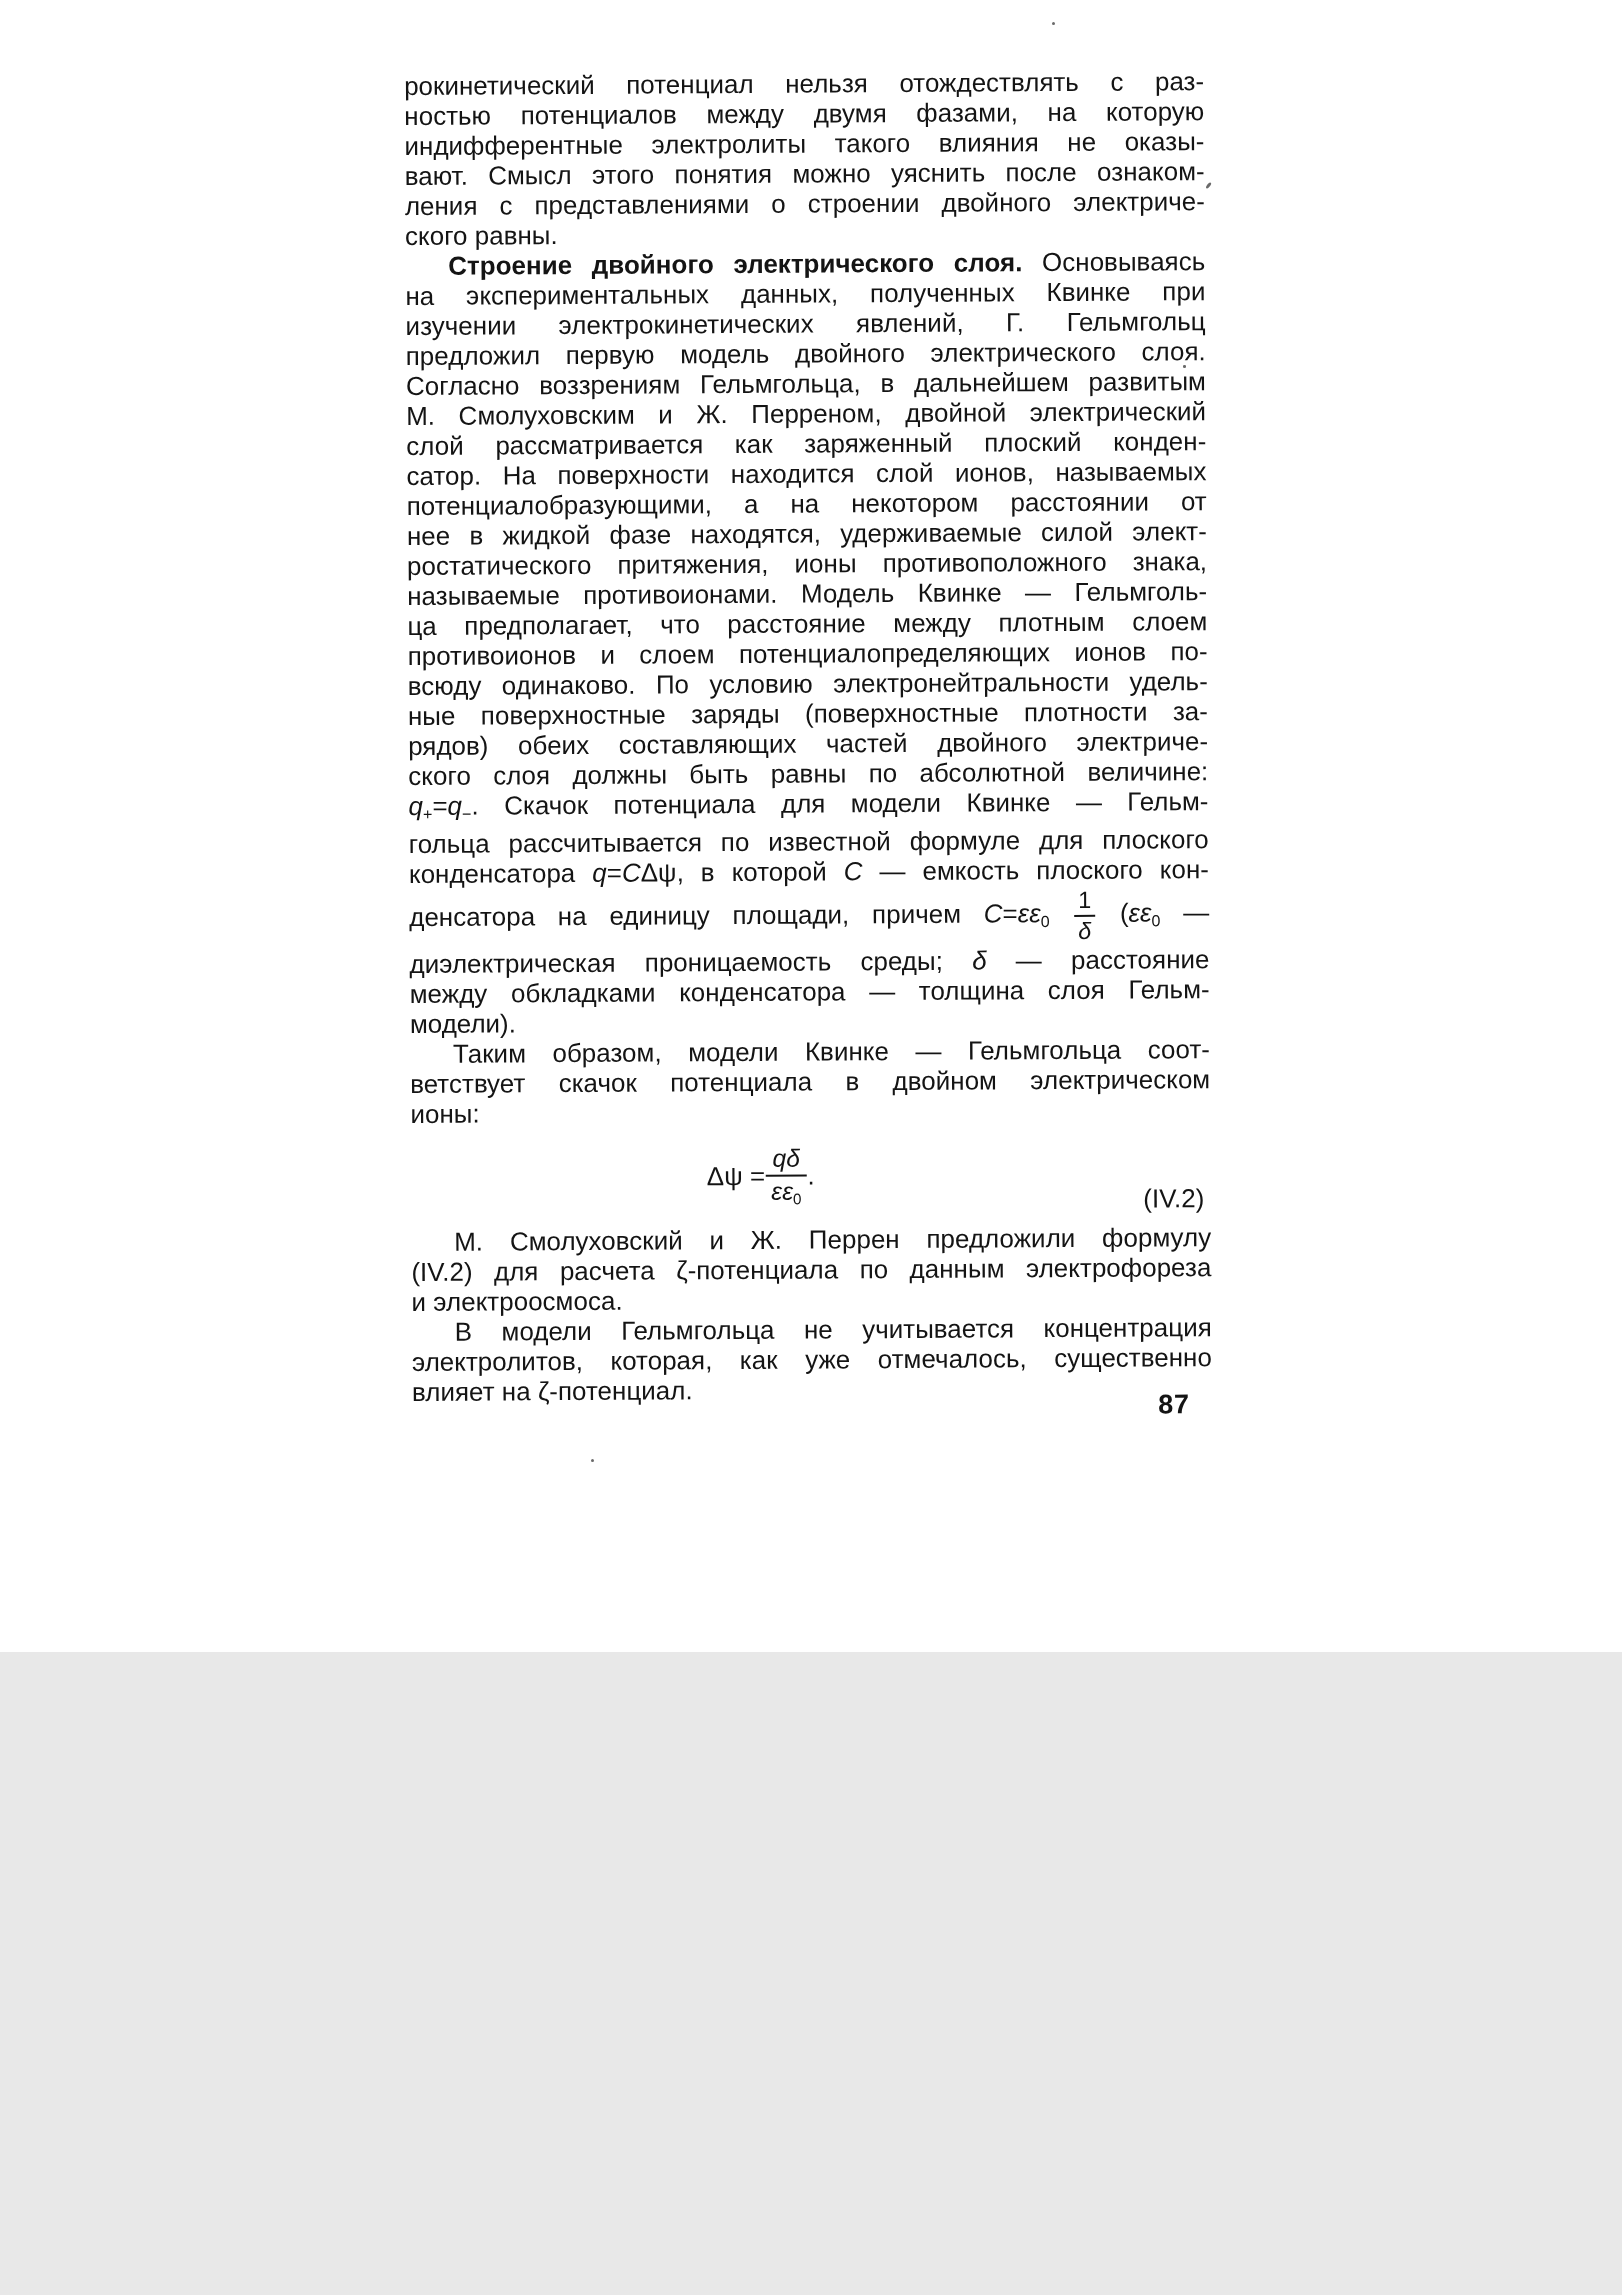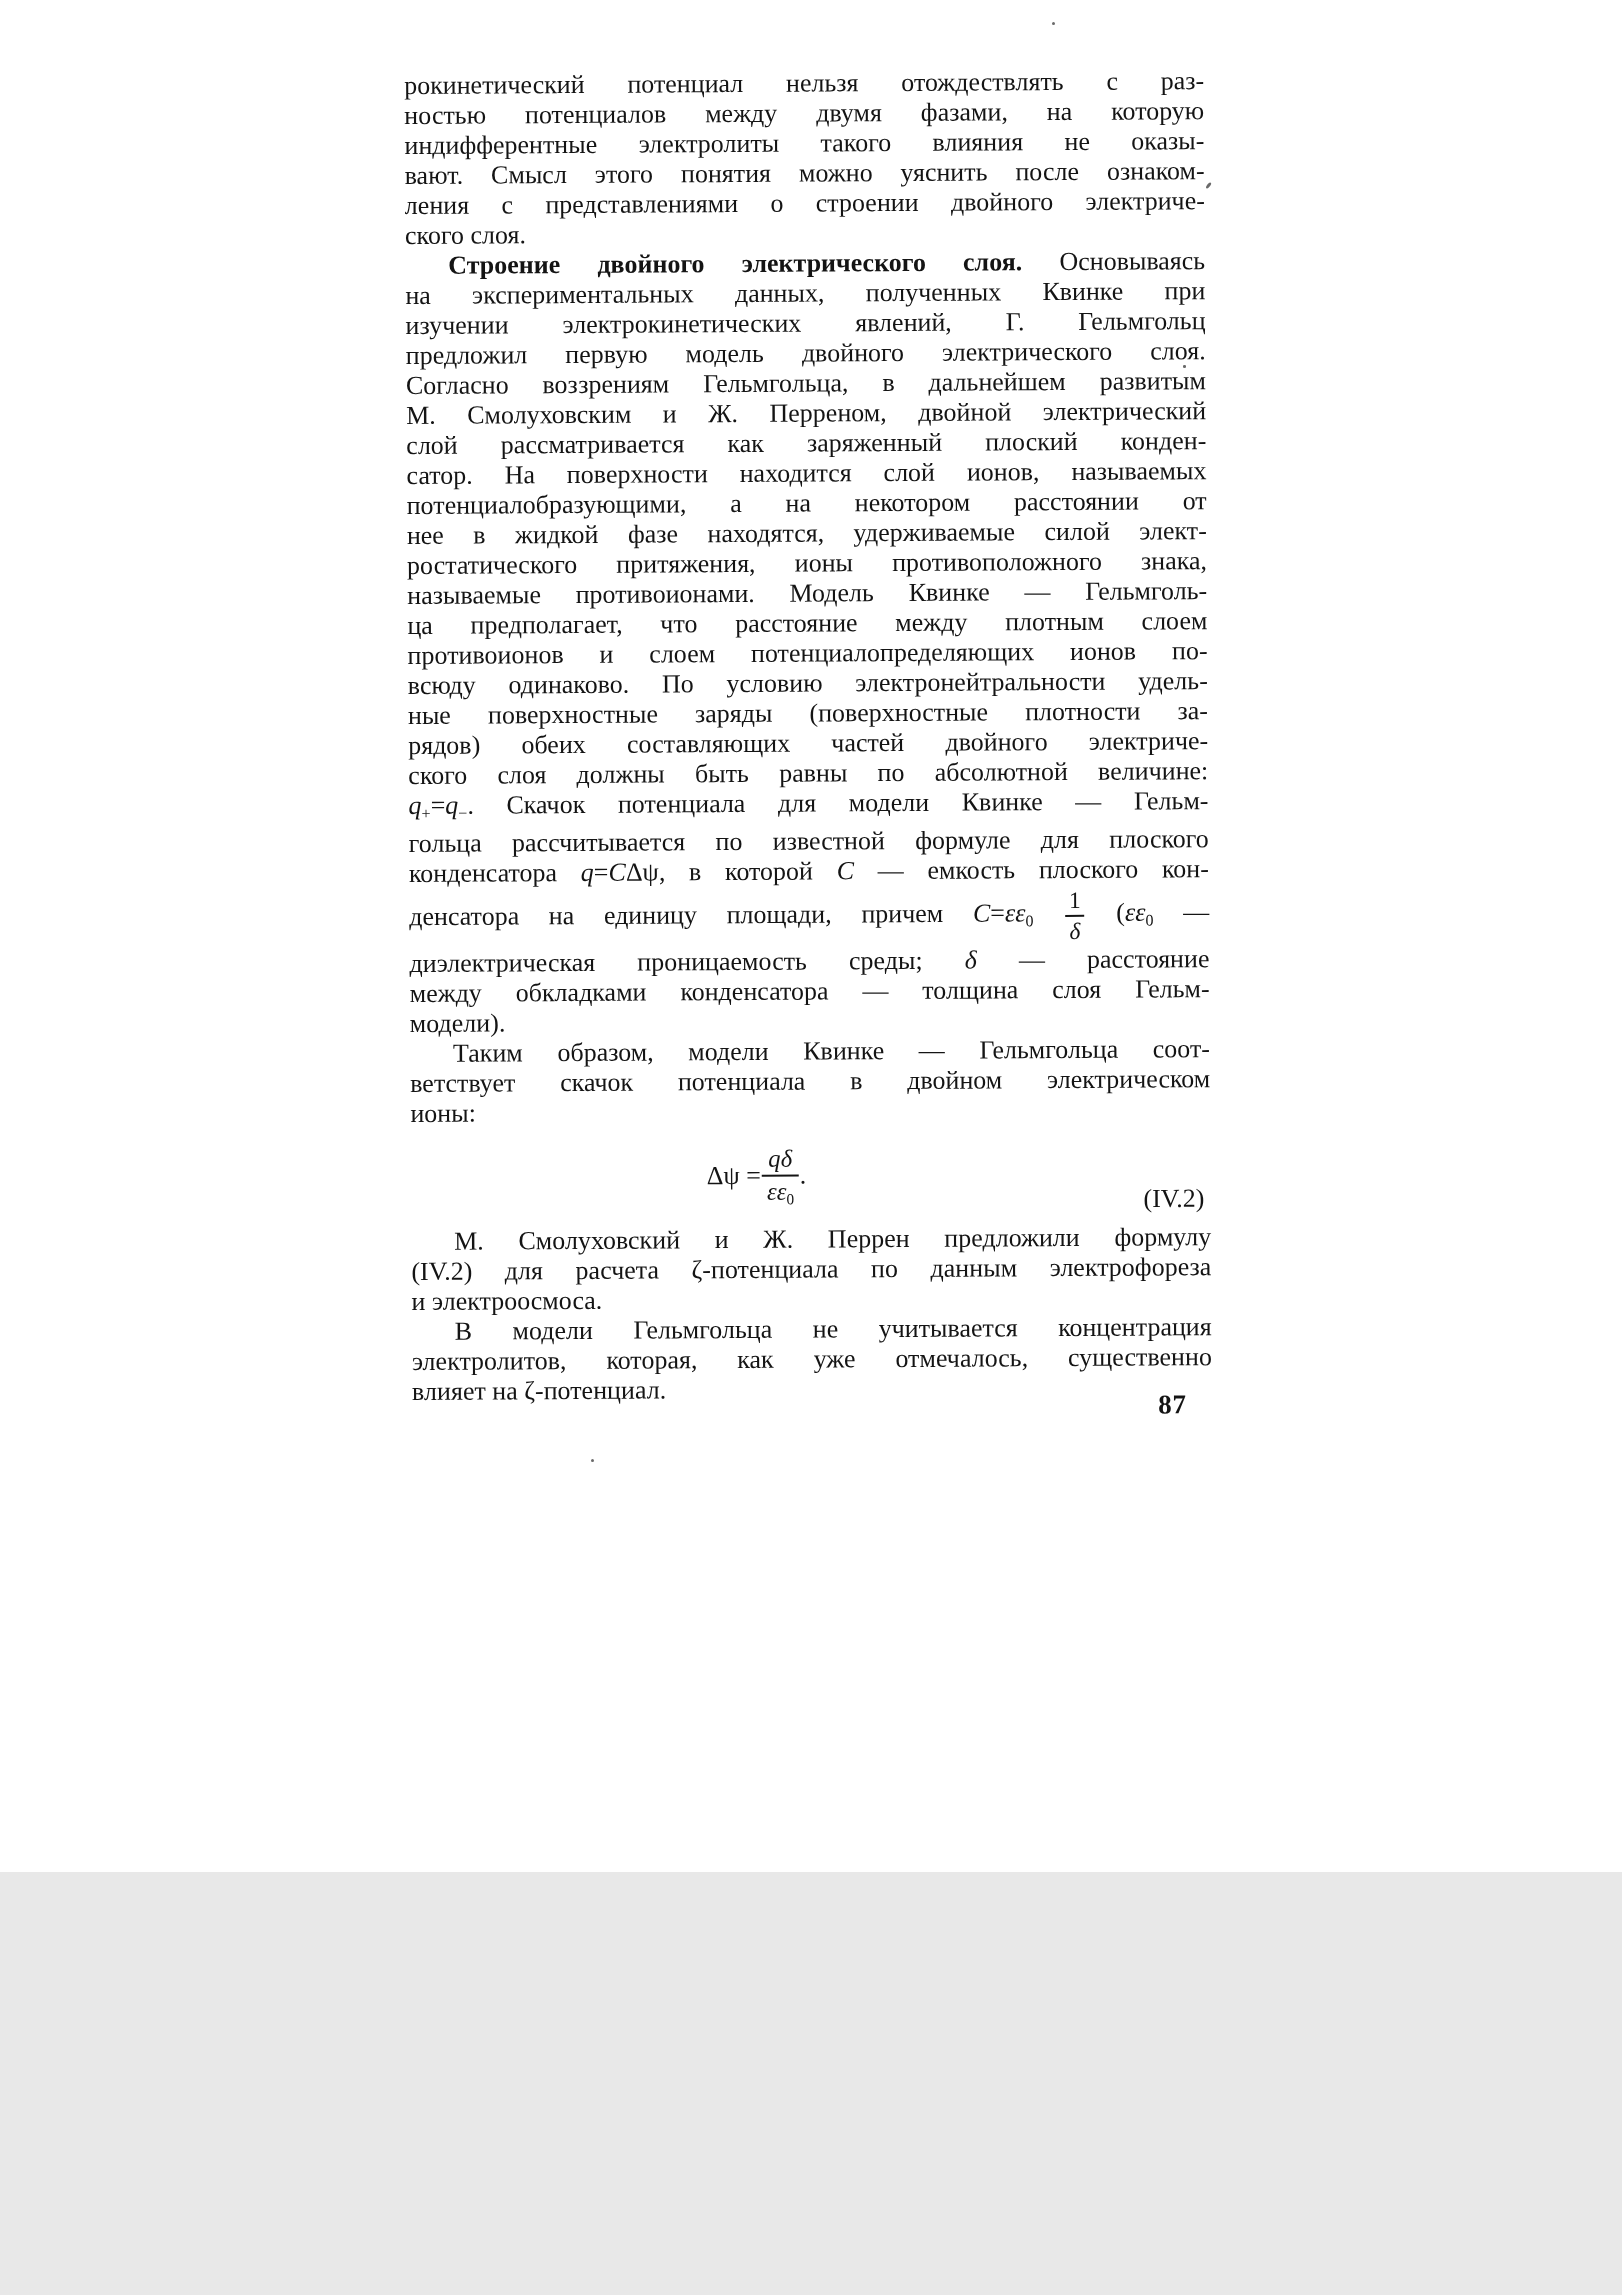--- a/index.html
+++ b/index.html
@@ -3,25 +3,25 @@
 <meta charset="utf-8">
 <style>
   html, body {
     margin: 0;
     padding: 0;
     background: #e8e8e8;
   }
   .page {
     position: relative;
     width: 1623px;
-    height: 1872px;
+    height: 1652px;
     background: #ffffff;
     overflow: hidden;
     color: #141414;
-    font-family: Liberation Serif, serif;
+    font-family: Liberation Sans, sans-serif;
   }
   .text-block {
     position: absolute;
     left: 404px;
     top: 71px;
     width: 800px;
     font-size: 26px;
     transform: rotate(-0.35deg);
     transform-origin: left top;
   }
@@ -99,21 +99,21 @@
 <body>
 
 <div class="page">
   <div class="text-block">
       <div class="para">
         <div class="line"><span>рокинетический потенциал нельзя отождествлять с раз-</span></div>
         <div class="line"><span>ностью потенциалов между двумя фазами, на которую</span></div>
         <div class="line"><span>индифферентные электролиты такого влияния не оказы-</span></div>
         <div class="line"><span>вают. Смысл этого понятия можно уяснить после ознаком-</span></div>
         <div class="line"><span>ления с представлениями о строении двойного электриче-</span></div>
-        <div class="line last"><span>ского слоя.</span></div>
+        <div class="line last"><span>ского равны.</span></div>
       </div>
       <div class="para">
         <div class="line indent"><span class="b">Строение двойного электрического слоя.</span><span> Основываясь</span></div>
         <div class="line"><span>на экспериментальных данных, полученных Квинке при</span></div>
         <div class="line"><span>изучении электрокинетических явлений, Г. Гельмгольц</span></div>
         <div class="line"><span>предложил первую модель двойного электрического слоя.</span></div>
         <div class="line"><span>Согласно воззрениям Гельмгольца, в дальнейшем развитым</span></div>
         <div class="line"><span>М. Смолуховским и Ж. Перреном, двойной электрический</span></div>
         <div class="line"><span>слой рассматривается как заряженный плоский конден-</span></div>
         <div class="line"><span>сатор. На поверхности находится слой ионов, называемых</span></div>

